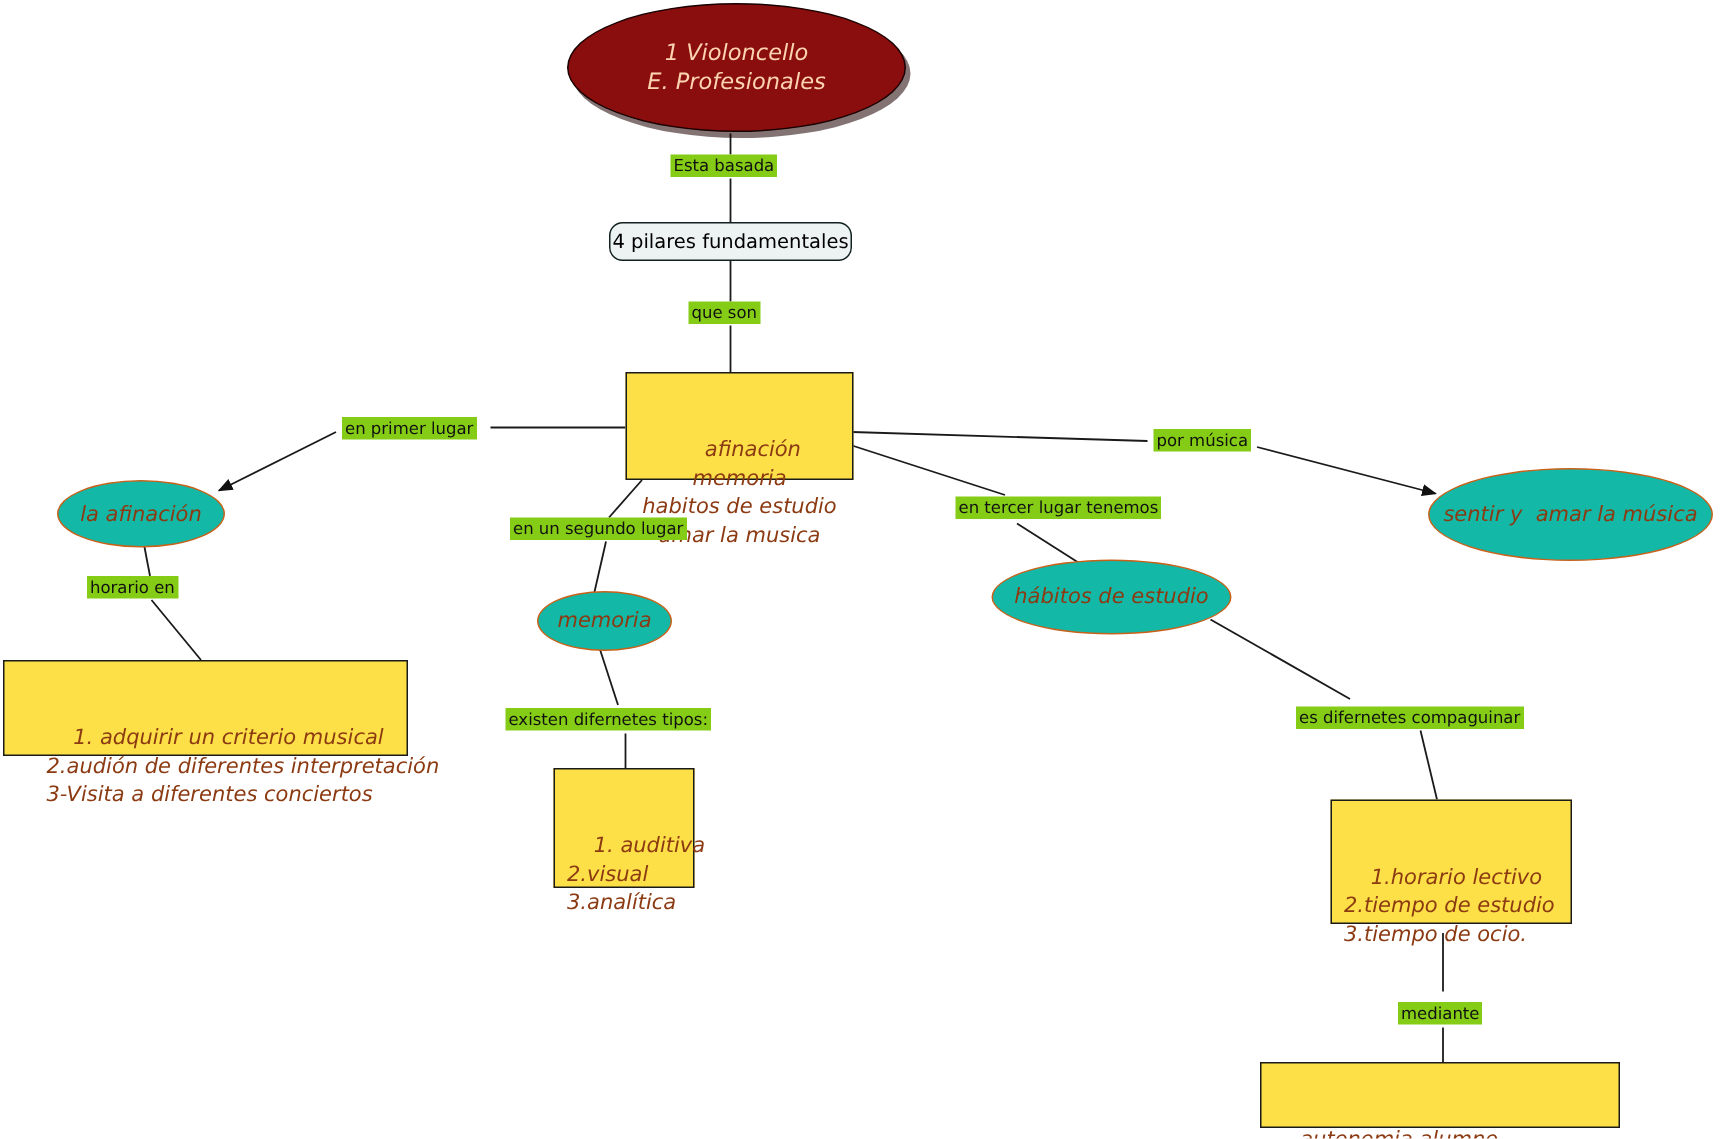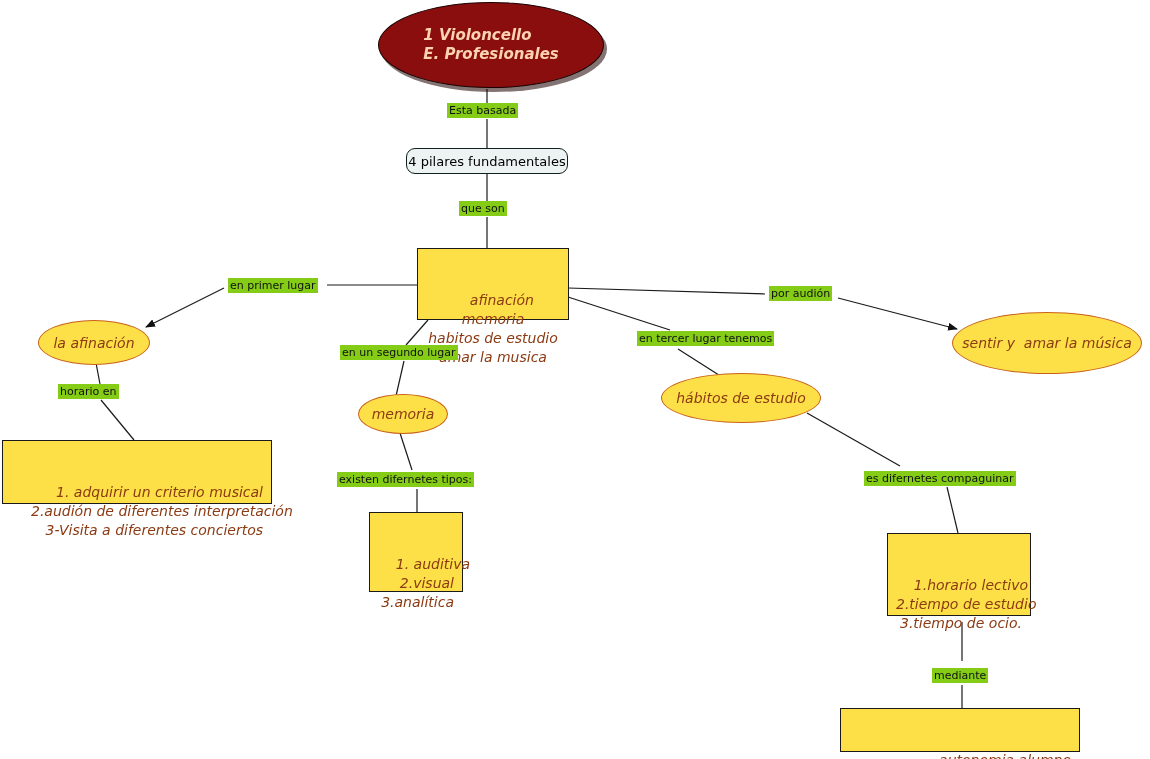--- a/index.html
+++ b/index.html
@@ -24,43 +24,42 @@
     left: 0; top: 0;
     width: 1150px;
     height: 759px;
     pointer-events: none;
   }
 
   
   .node {
     position: absolute;
     box-sizing: border-box;
-    text-align: right;
   }
 
   
   .ellipse-root {
     background: #8B0E0E;
     border: 1px solid #1a0000;
     border-radius: 50%;
     color: #FBD3B0;
     font-style: italic;
-    font-weight: bold;
+    font-weight: normal;
     font-size: 15px;
     line-height: 19px;
     display: flex;
     align-items: center;
     justify-content: center;
-    text-align: left;
+    text-align: center;
     box-shadow: 3px 4px 0 rgba(30,0,0,0.55);
   }
 
   
   .ellipse-node {
-    background: #fde047;
+    background: #14b8a6;
     border: 1px solid #C8621A;
     border-radius: 50%;
     color: #8B3A12;
     font-style: italic;
     font-size: 14px;
     display: flex;
     align-items: center;
     justify-content: center;
     text-align: center;
     white-space: pre;
@@ -204,21 +203,21 @@
     <span>1. auditiva
 2.visual
 3.analítica</span>
   </div>
 
   <div class="node ellipse-node" style="left:661px; top:373px; width:160px; height:50px;">
     <div class="shadow-el"></div>
     <span>hábitos de estudio</span>
   </div>
 
-  <div class="node rect-node" style="left:887px; top:533px; width:144px; height:83px;">
+  <div class="node rect-node" style="left:887px; top:533px; width:161px; height:83px;">
     <div class="shadow-rc"></div>
     <span>1.horario lectivo
 2.tiempo de estudio
 3.tiempo de ocio.</span>
   </div>
 
   <div class="node rect-node" style="left:840px; top:708px; width:240px; height:44px;">
     <div class="shadow-rc"></div>
     <span>autonomia alumno
 retransmision responsabilidades</span>
@@ -240,15 +239,15 @@
   <div class="link-label" style="left:340px; top:345px;">en un segundo lugar</div>
 
   <div class="link-label" style="left:337px; top:472px;">existen difernetes tipos:</div>
 
   <div class="link-label" style="left:589px; top:331px;margin-left:48px;">en tercer lugar tenemos</div>
 
   <div class="link-label" style="left:864px; top:471px;">es difernetes compaguinar</div>
 
   <div class="link-label" style="left:932px; top:668px;">mediante</div>
 
-  <div class="link-label" style="left:769px; top:286px;">por audión</div>
+  <div class="link-label" style="left:769px; top:286px;">por música</div>
 
 </div>
 
 </body></html>

